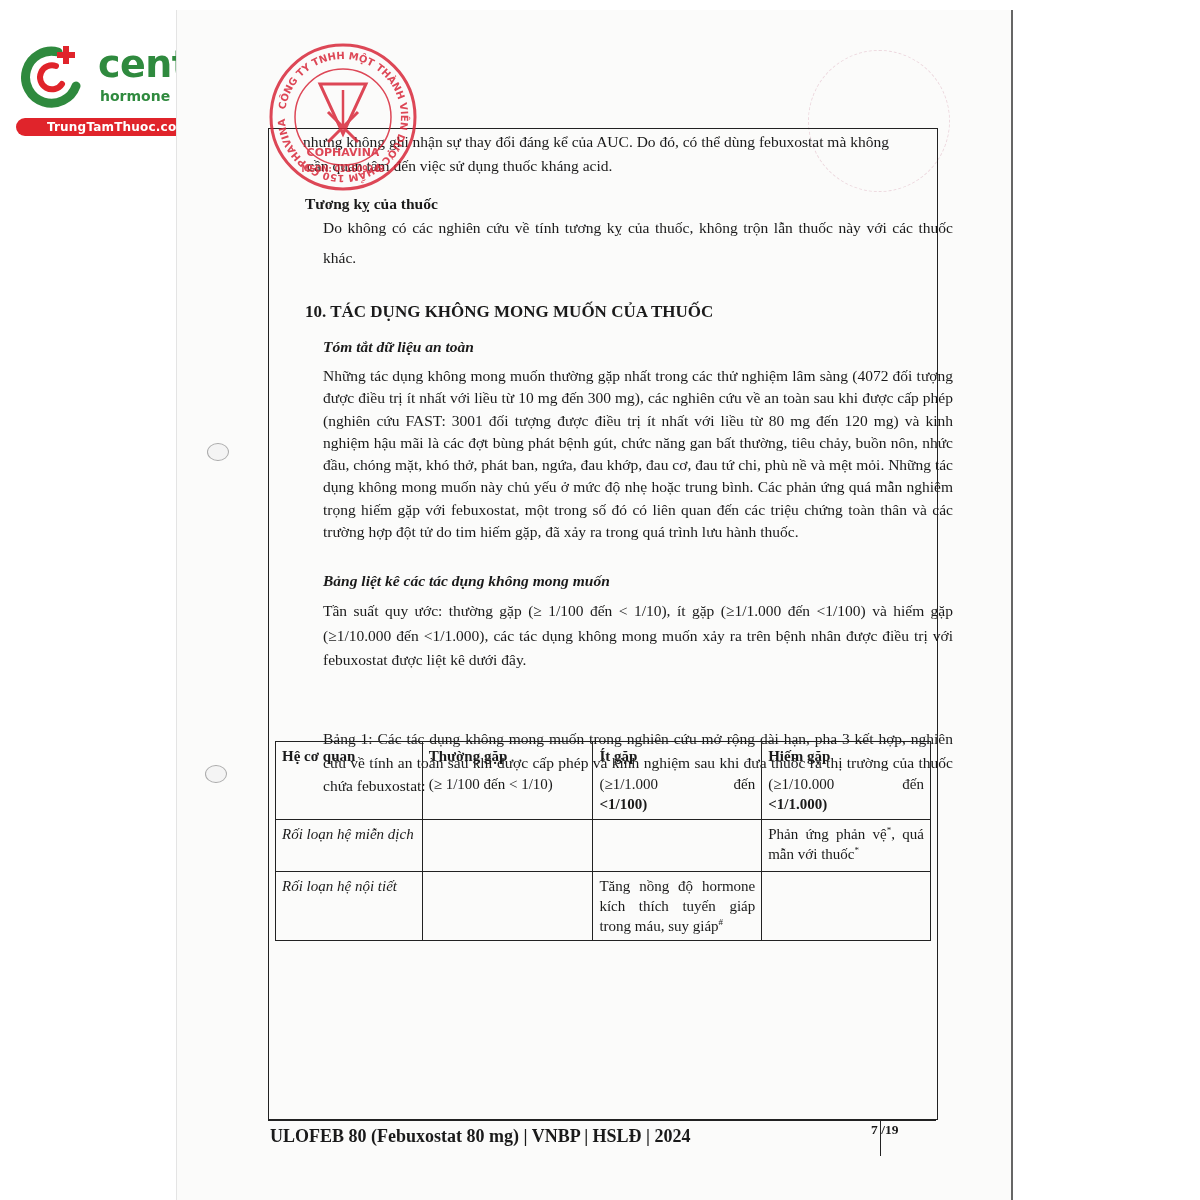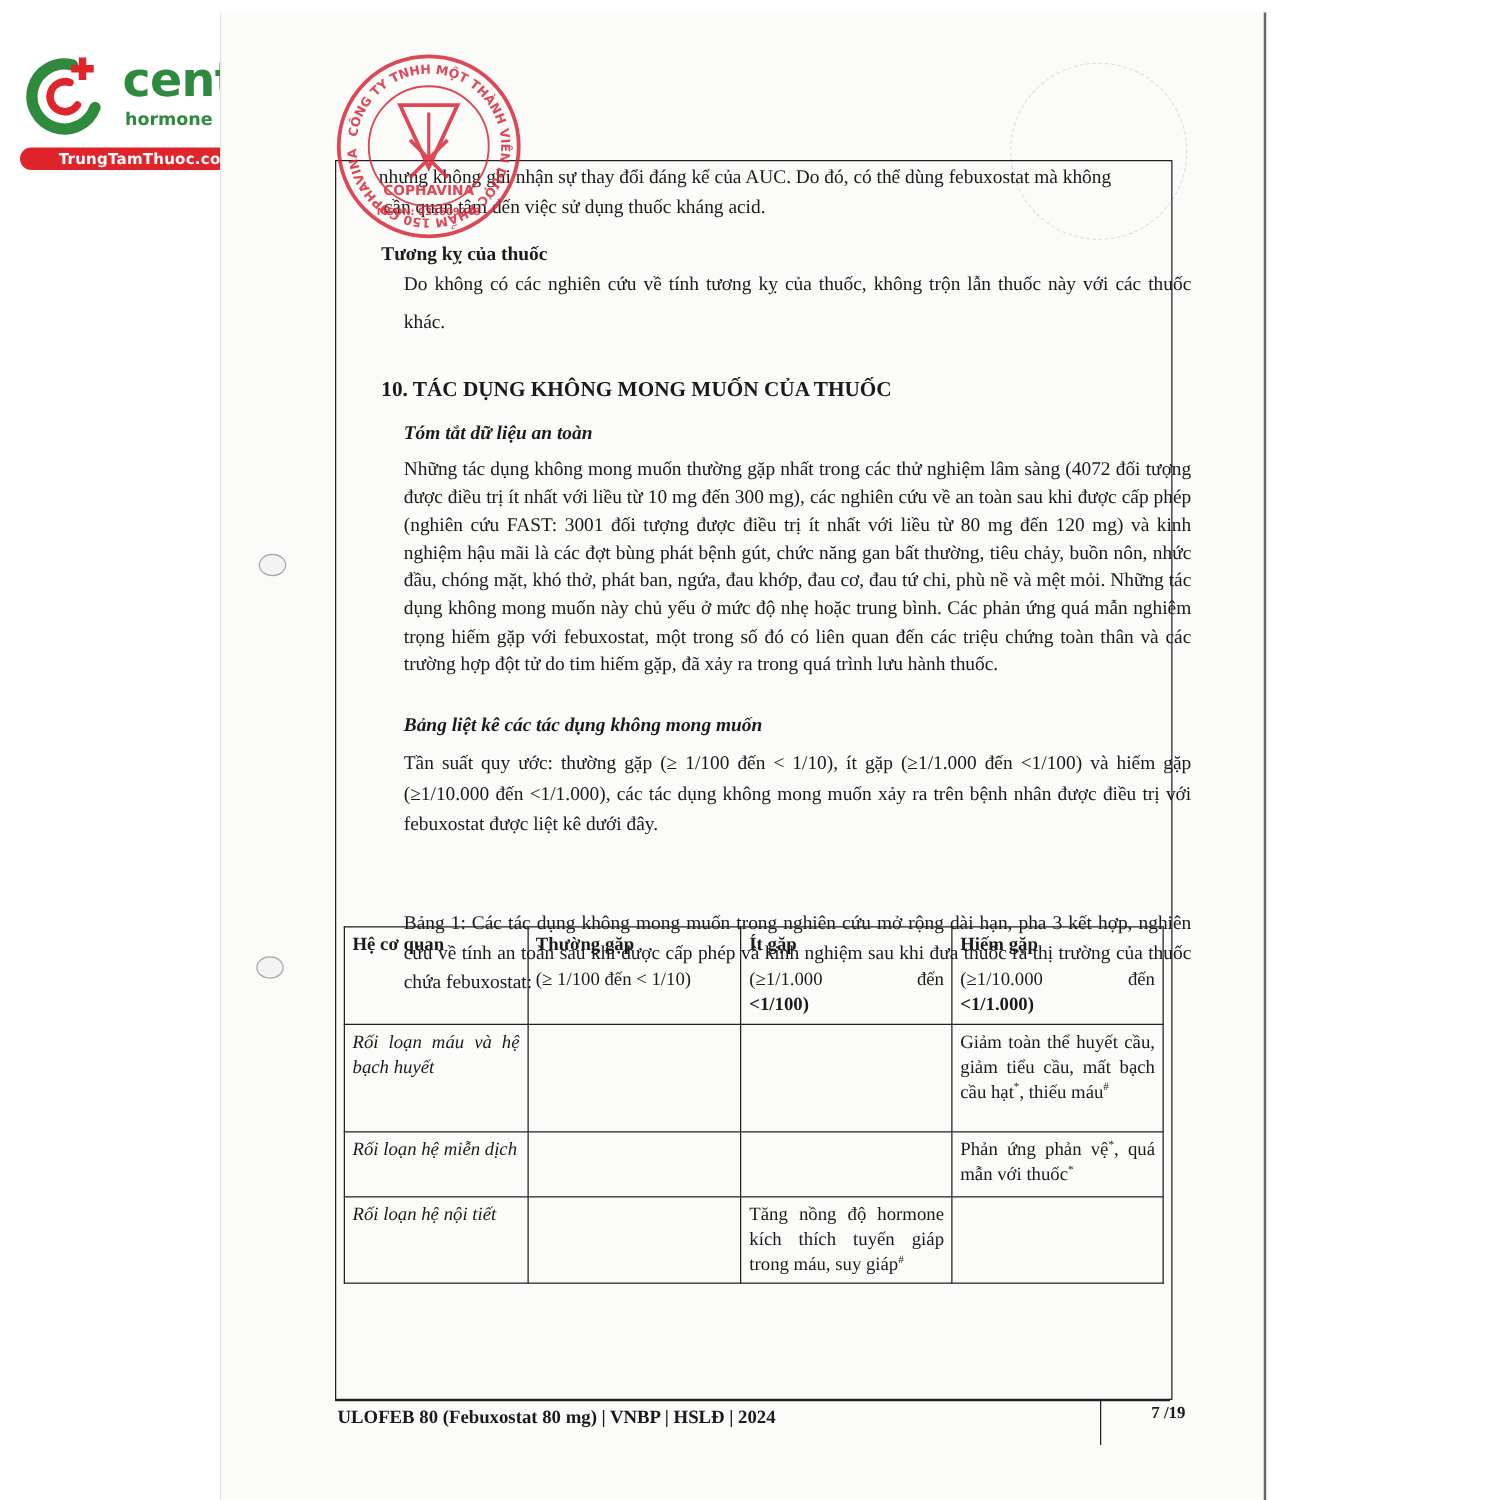--- a/index.html
+++ b/index.html
@@ -65,24 +65,24 @@
     text-align: justify;
   }
   table.ae th { font-weight: bold; text-align: left; }
   table.ae td.organ { font-style: italic; }
   .sub { display: block; margin-top: 8px; font-weight: normal; }
   .split { display: flex; justify-content: space-between; }
   sup { font-size: 9px; line-height: 0; }
   
   .footer-line { position: absolute; left: 268px; top: 1120px; width: 668px; height: 0; border-top: 1.4px solid #222; }
   .footer-text {
-    position: absolute; left: 270px; top: 1126px; font-weight: bold; font-size: 15px;
+    position: absolute; left: 270px; top: 1126px; font-weight: bold; font-size: 18px;
   }
   .footer-sep { position: absolute; left: 880px; top: 1120px; height: 36px; border-left: 1.4px solid #222; }
-  .footer-page { position: absolute; left: 921px; top: 1122px; font-weight: bold; font-size: 13.5px; }
+  .footer-page { position: absolute; left: 871px; top: 1122px; font-weight: bold; font-size: 13.5px; }
 </style>
 </head>
 <body>
 
 <div class="logo">
   <svg class="logo-mark" viewBox="0 0 66 66">
     <path d="M40 10 A26 26 0 1 0 58 44" fill="none" stroke="#2f8a3e" stroke-width="9" stroke-linecap="round"></path>
     <path d="M38 24 A12 12 0 1 0 44 42" fill="none" stroke="#e0242b" stroke-width="6" stroke-linecap="round"></path>
     <rect x="45" y="4" width="6" height="18" fill="#e0242b"></rect>
     <rect x="39" y="10" width="18" height="6" fill="#e0242b"></rect>
@@ -141,26 +141,20 @@
         </th>
         <th>
           <span>Hiếm gặp</span>
           <span class="sub split">
                 <span>(≥1/10.000</span>
                 <span>đến</span>
               </span>
           <span style="display:block">&lt;1/1.000)</span>
         </th>
       </tr>
-      <tr style="height:86px;">
-        <td class="organ">Rối loạn máu và hệ bạch huyết</td>
-        <td></td>
-        <td></td>
-        <td><span>Giảm toàn thể huyết cầu, giảm tiểu cầu, mất bạch cầu hạt</span><sup>*</sup><span>, thiếu máu</span><sup>#</sup></td>
-      </tr>
       <tr style="height:52px;">
         <td class="organ">Rối loạn hệ miễn dịch</td>
         <td></td>
         <td></td>
         <td><span>Phản ứng phản vệ</span><sup>*</sup><span>, quá mẫn với thuốc</span><sup>*</sup></td>
       </tr>
       <tr style="height:66px;">
         <td class="organ">Rối loạn hệ nội tiết</td>
         <td></td>
         <td><span>Tăng nồng độ hormone kích thích tuyến giáp trong máu, suy giáp</span><sup>#</sup></td>

